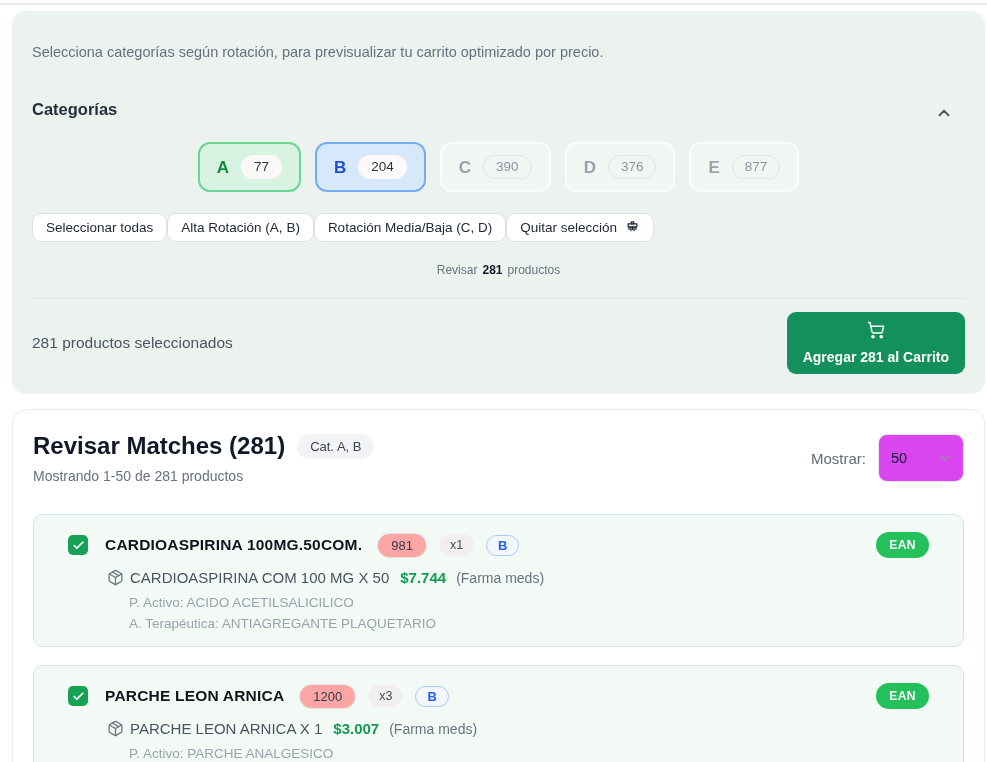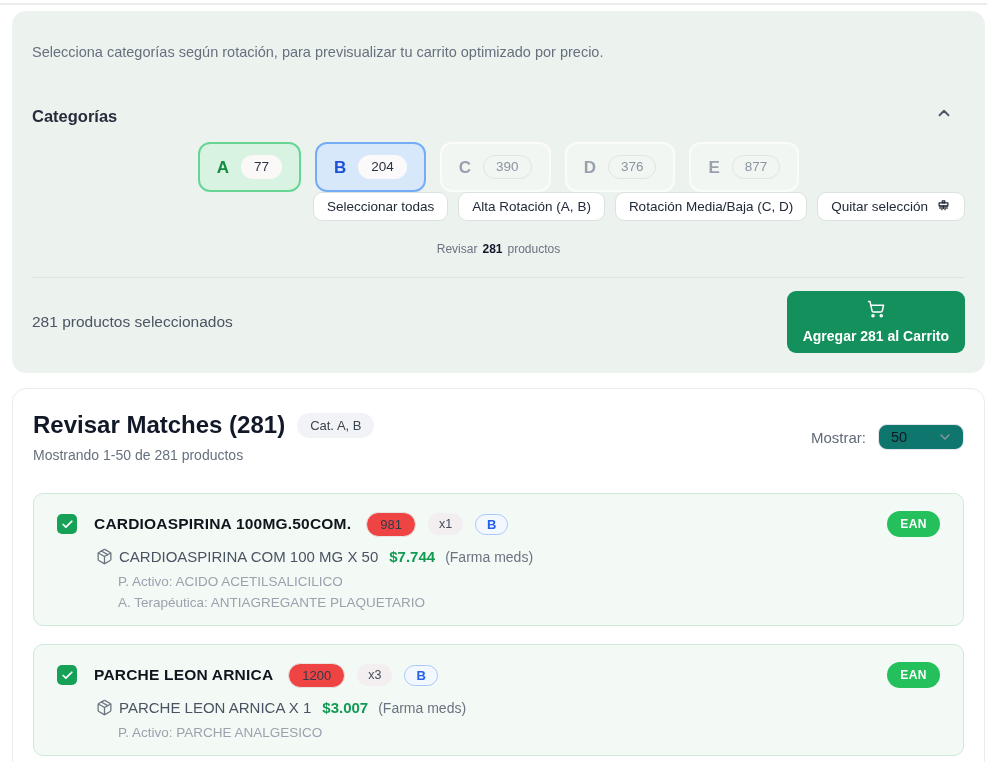--- a/index.html
+++ b/index.html
@@ -17,21 +17,21 @@
     margin:6px 2px 0 12px;
     background:#ecf3ef;
     border-radius:14px;
     padding:24px 20px 0;
   }
   .fc-title-row { display:flex; align-items:center; gap:11px; padding-left:1px; }
   .fc-title { font-size:19.5px; font-weight:700; color:#1e2532; letter-spacing:.2px; }
   .icon { flex:none; display:inline-flex; align-items:center; justify-content:center; }
   .fc-subtitle { margin-top:9px; font-size:14.5px; color:#67707e; }
 
-  .cat-head-row { margin-top:40px; display:flex; justify-content:space-between; align-items:flex-end; padding-right:8px; }
+  .cat-head-row { margin-top:40px; display:flex; justify-content:space-between; align-items:flex-start; padding-right:8px; }
   .cat-heading { font-size:16.5px; font-weight:700; color:#252c3a; }
   .chev-btn { background:none; border:none; padding:4px; color:#4b5563; cursor:pointer; display:flex; }
 
   .cat-row { margin-top:16px; display:flex; justify-content:center; gap:14px; }
   .cat-btn {
     display:flex; align-items:center; gap:12px;
     padding:11px 17px; border-radius:12px;
     border:2px solid transparent; background:transparent;
     font-family:inherit; cursor:pointer;
   }
@@ -40,21 +40,21 @@
   .cat-a { background:#d9f3e2; border-color:#67d695; }
   .cat-a .cat-letter { color:#148c3f; }
   .cat-a .cat-count { background:#fbf8f8; color:#2a3342; }
   .cat-b { background:#d8e8fb; border-color:#76acf6; }
   .cat-b .cat-letter { color:#1d4fd7; }
   .cat-b .cat-count { background:#fbf9f9; color:#2a3342; }
   .cat-off { background:rgba(255,255,255,.28); border-color:rgba(255,255,255,.65); }
   .cat-off .cat-letter { color:#98a1ac; }
   .cat-off .cat-count { border:1px solid #dde6e0; color:#8b949f; background:transparent; padding:3px 12px; }
 
-  .action-row { display:flex; justify-content:flex-end; gap:10px; }
+  .action-row { margin-top:21px; display:flex; justify-content:flex-start; }
   .action-btn {
     display:flex; align-items:center; gap:8px;
     background:#ffffff; border:1px solid #dbe3de; border-radius:9px;
     padding:6px 13px; font-size:13.5px; color:#222a38;
     font-family:inherit; cursor:pointer;
   }
 
   .review-line { margin-top:21px; display:flex; justify-content:center; gap:5px; font-size:12px; color:#6a7380; }
   .review-line b { color:#111827; font-weight:700; }
 
@@ -82,41 +82,41 @@
   }
   .mc-header { display:flex; justify-content:space-between; align-items:center; }
   .mc-title-row { display:flex; align-items:center; gap:12px; }
   .mc-title { font-size:24px; font-weight:700; color:#111827; }
   .mc-badge { background:#f1f3f6; border-radius:999px; padding:5px 13px; font-size:13px; color:#3c4450; }
   .mc-showing { margin-top:8px; font-size:14px; color:#67707e; }
   .mc-right { display:flex; align-items:center; gap:12px;margin-left:24px; }
   .mc-show-label { font-size:15px; color:#606a78; }
   .mc-select {
     display:flex; align-items:center; justify-content:space-between;
-    width:86px; height:26px;
-    background:#0f766e; border:1px solid #e3e7ec; border-radius:9px;
+    width:86px; height:48px;
+    background:#d946ef; border:1px solid #e3e7ec; border-radius:9px;
     padding:0 10px 0 12px; font-size:14.5px; color:#111827; cursor:pointer;
   }
   .mc-select .chev { color:#8b949f; display:flex; }
 
   .product-list { margin-top:30px; display:flex; flex-direction:column; gap:18px; }
   .product-card {
     background:#f3faf6;
     border:1px solid #cdead9;
     border-radius:10px;
-    padding:17px 23px 15px;
+    padding:17px 34px 15px;
   }
   .pc-row1 { display:flex; align-items:center; }
   .pc-check {
     width:20px; height:20px; border-radius:5px; background:#17a157;
     display:flex; align-items:center; justify-content:center; flex:none; cursor:pointer;
     color:#fff;
   }
   .pc-name { margin-left:17px; font-size:15.5px; font-weight:700; color:#10141c; letter-spacing:.2px; }
-  .pc-qty { margin-left:15px; background:#ef4444; border:1px solid #e8e4e5; border-radius:999px; padding:4px 13px; font-size:13px; color:#333b48; }
+  .pc-qty { margin-left:15px; background:#fca5a5; border:1px solid #e8e4e5; border-radius:999px; padding:4px 13px; font-size:13px; color:#333b48; }
   .pc-mult { margin-left:12px; background:#f3eef0; border-radius:999px; padding:4px 11px; font-size:12.5px; color:#454d5a; }
   .pc-cat { margin-left:12px; border:1.5px solid #a9c8fa; background:#f3f7ff; border-radius:999px; padding:2px 11px; font-size:13px; font-weight:700; color:#2460eb; }
   .pc-ean { margin-left:auto; background:#24c05c; color:#fff; border-radius:999px; padding:6px 13px; font-size:12px; font-weight:700; letter-spacing:.5px; }
   .pc-row2 { margin-top:11px; padding-left:39px; display:flex; align-items:center; gap:6px; color:#6b7480;text-align:right; }
   .pc-match { font-size:15px; color:#4a5361; }
   .pc-price { font-size:15px; font-weight:700; color:#129a53; margin-left:5px; }
   .pc-supplier { font-size:14px; color:#6a7380; margin-left:4px; }
   .pc-line { margin-top:9px; padding-left:61px; font-size:13.5px; color:#9aa2ad; }
   .pc-line + .pc-line { margin-top:6px; }
 </style>

